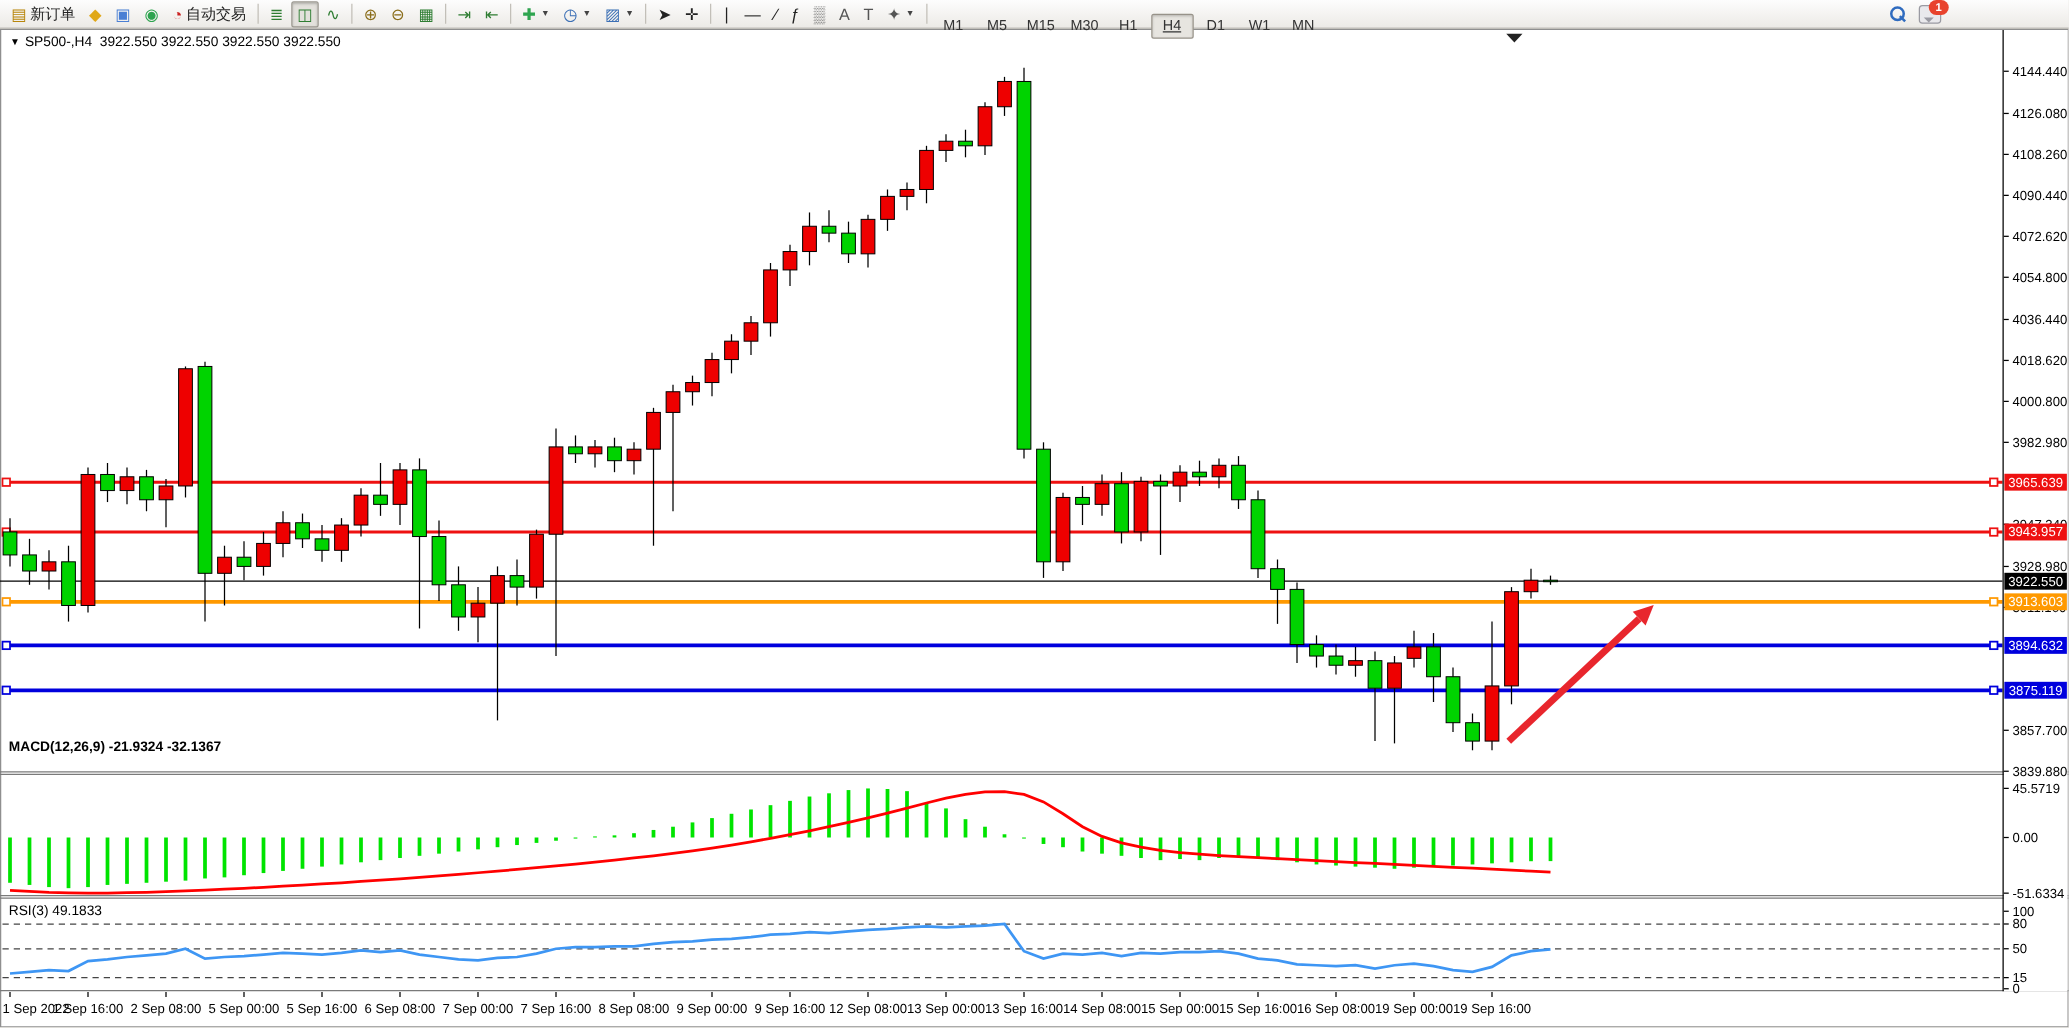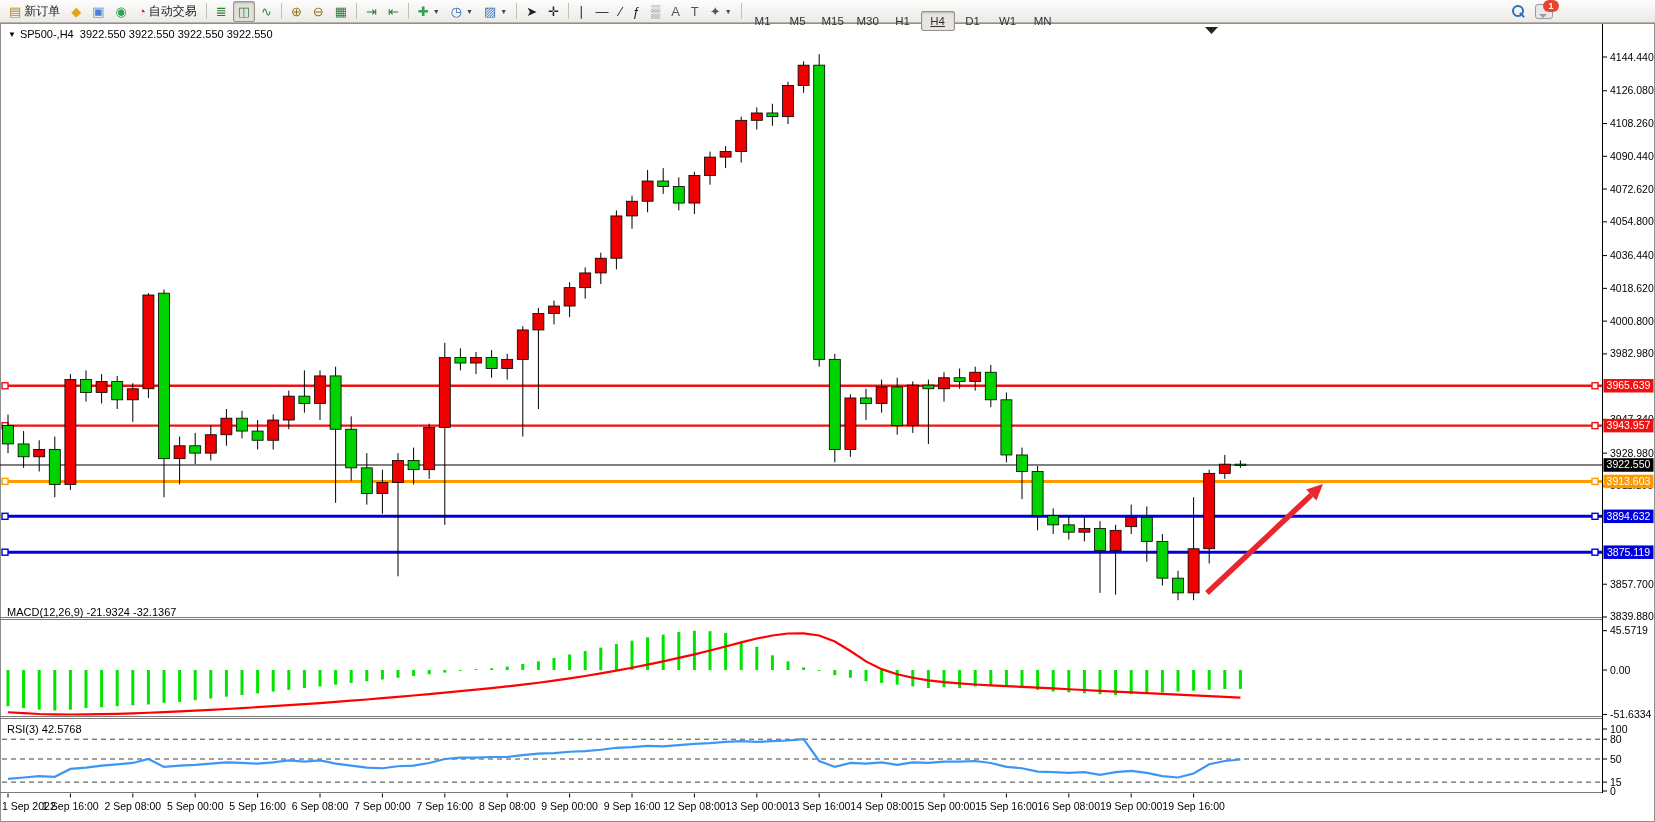--- a/index.html
+++ b/index.html
@@ -24,21 +24,21 @@
   .search-glass i{position:absolute;left:1px;top:1px;width:8px;height:8px;border:2px solid #2f6bbf;border-radius:50%;}
   .search-glass b{position:absolute;width:6px;height:2px;background:#2f6bbf;transform:rotate(45deg);left:8px;top:10px;}
   .chat-bubble{position:relative;width:16px;height:13px;background:#e9e9ec;border:1px solid #9a9aa2;border-radius:3px;}
   .chat-bubble:after{content:"";position:absolute;left:3px;bottom:-4px;border:4px solid transparent;border-top-color:#9a9aa2;}
   .badge{position:absolute;top:-5px;right:-7px;min-width:12px;height:12px;border-radius:7px;background:#e8432d;
     color:#fff;font-size:9px;font-weight:bold;display:flex;align-items:center;justify-content:center;padding:0 2px;}
   
   .overlay-label{position:absolute;z-index:6;font-size:11px;color:#000;white-space:pre;}
   #chart-title{top:28px;left:8px;}
   #chart-title .tri{font-size:8px;vertical-align:1px;margin-right:4px;}
-  #macd-label{top:606px;left:7px;}
+  #macd-label{top:592px;left:7px;font-weight:bold;}
   #rsi-label{top:723px;left:7px;}
   svg{position:absolute;top:0;left:0;z-index:1;}
   text{font-family:"Liberation Sans",sans-serif;}
 </style>
 </head>
 <body>
 <div id="app">
 
 <svg id="chart-svg" width="1655" height="822" viewBox="0 0 1655 822">
       <rect x="0" y="23" width="1655" height="799" fill="#ffffff"></rect>
@@ -535,15 +535,15 @@
           <b></b>
         </div>
         <div class="chat-bubble">
           <div class="badge">1</div>
         </div>
       </div>
     </div>
 
 <div id="chart-title" class="overlay-label"><span class="tri">▼</span><span>SP500-,H4</span>  <span>3922.550 3922.550 3922.550 3922.550</span></div>
 <div id="macd-label" class="overlay-label"><span>MACD(12,26,9)</span> <span>-21.9324 -32.1367</span></div>
-<div id="rsi-label" class="overlay-label"><span>RSI(3)</span> <span>42.5768</span></div>
+<div id="rsi-label" class="overlay-label"><span>RSI(3)</span> <span>49.1833</span></div>
 
 </div>
 
 </body></html>

